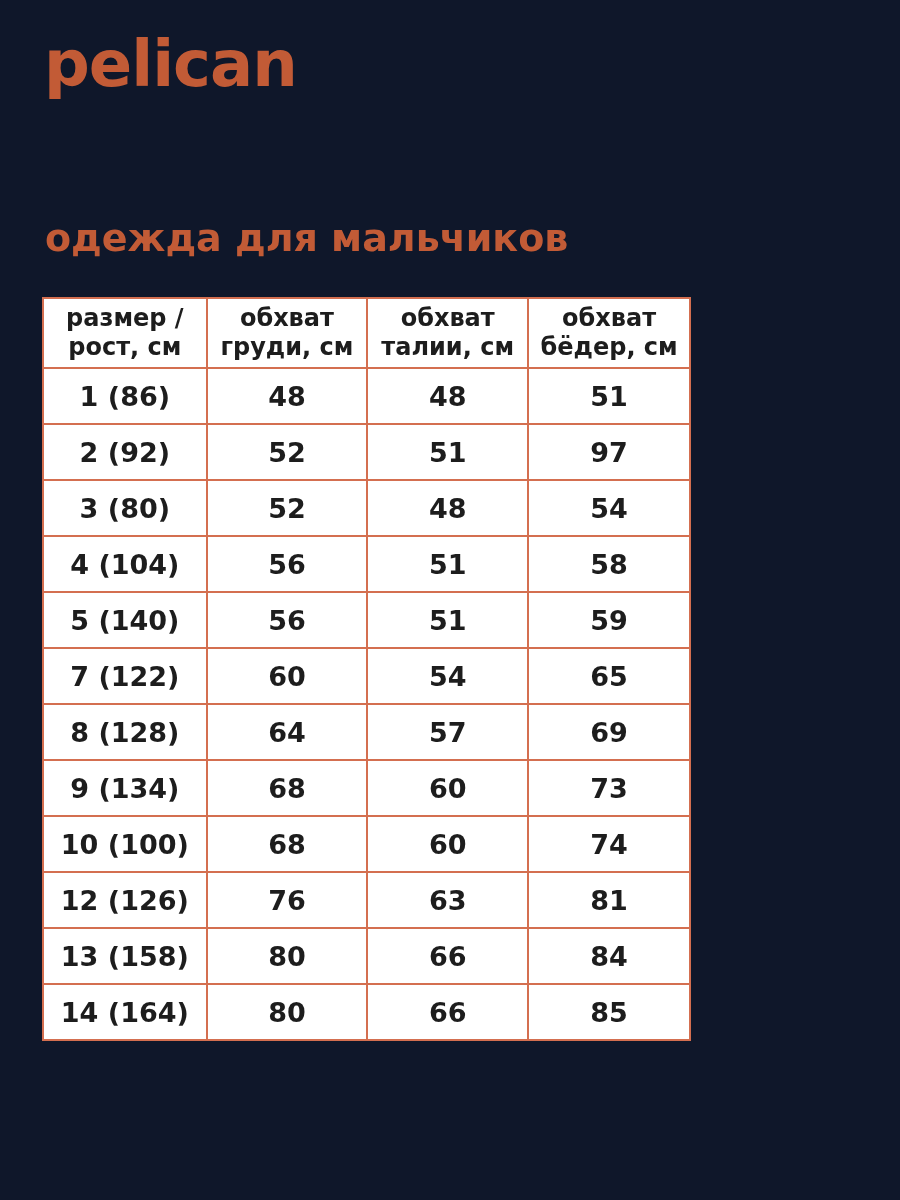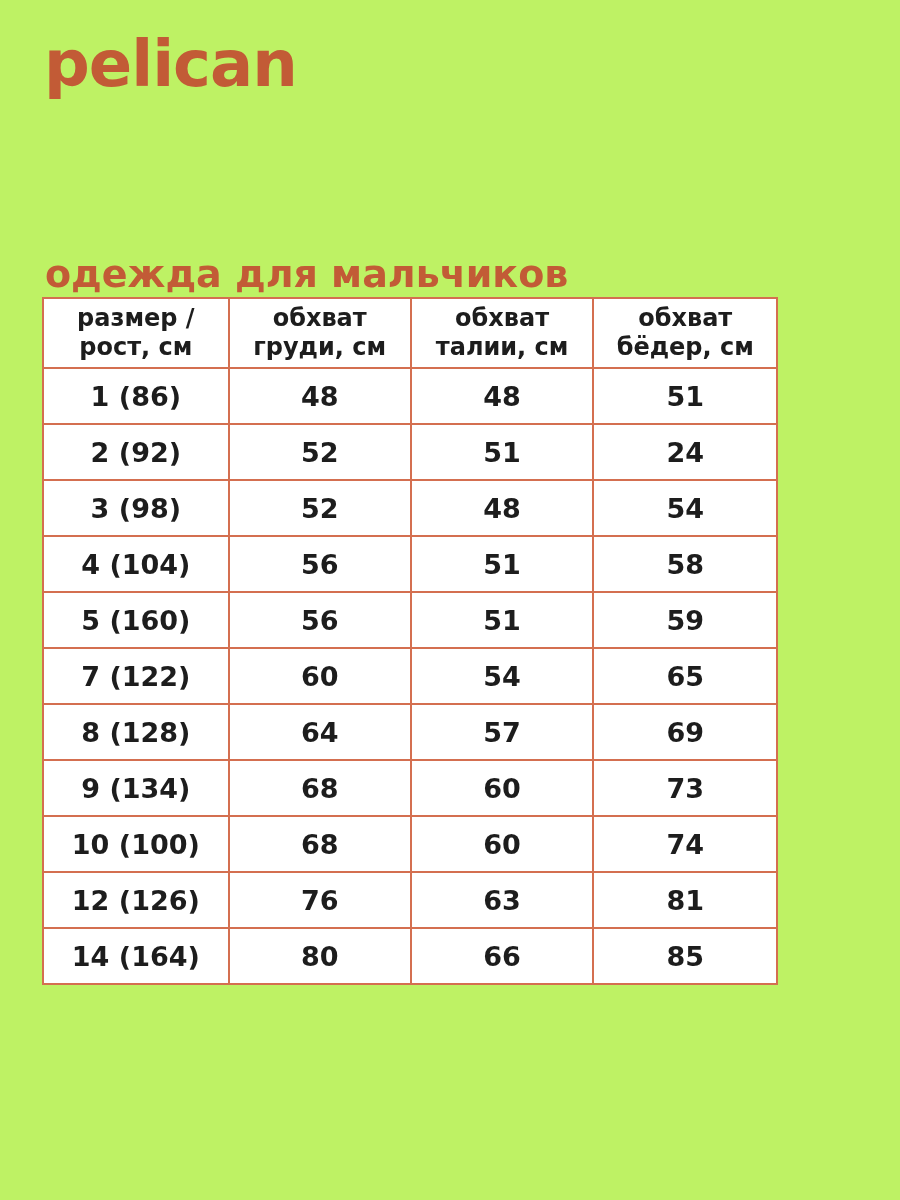--- a/index.html
+++ b/index.html
@@ -9,38 +9,37 @@
   }
   *{box-sizing:border-box;margin:0;padding:0;}
   html,body{background:#ffffff;}
   body{
     width:900px;height:1200px;
     font-family:"DejaVu Sans","Liberation Sans",sans-serif;
     color:var(--text);
     position:relative;
     overflow:hidden;
   }
-  .page{position:absolute;inset:0;background:#bef264;}
+  .page{position:absolute;inset:0;background:#0f172a;}
   .logo{
     position:absolute;left:44px;top:32px;
     font-size:64px;font-weight:bold;
     color:var(--accent);
     letter-spacing:-1px;
     line-height:1;
   }
   .heading{
     position:absolute;left:45px;top:218px;
     font-size:38px;font-weight:bold;
     color:var(--accent);
     line-height:1.1;
-    margin-top:36px;
   }
   table.size-chart{
     position:absolute;left:42px;top:297px;
-    width:736px;
+    width:649px;
     border-collapse:collapse;
     table-layout:fixed;
   }
   .size-chart th,.size-chart td{
     border:2px solid var(--border);
     text-align:center;
     vertical-align:middle;
     font-weight:bold;
     color:var(--text);
     background:#ffffff;
@@ -91,36 +90,36 @@
         <tr>
           <td>1 (86)</td>
           <td>48</td>
           <td>48</td>
           <td>51</td>
         </tr>
         <tr>
           <td>2 (92)</td>
           <td>52</td>
           <td>51</td>
-          <td>24</td>
+          <td>97</td>
         </tr>
         <tr>
-          <td>3 (98)</td>
+          <td>3 (80)</td>
           <td>52</td>
           <td>48</td>
           <td>54</td>
         </tr>
         <tr>
           <td>4 (104)</td>
           <td>56</td>
           <td>51</td>
           <td>58</td>
         </tr>
         <tr>
-          <td>5 (160)</td>
+          <td>5 (140)</td>
           <td>56</td>
           <td>51</td>
           <td>59</td>
         </tr>
         <tr>
           <td>7 (122)</td>
           <td>60</td>
           <td>54</td>
           <td>65</td>
         </tr>
@@ -142,20 +141,26 @@
           <td>60</td>
           <td>74</td>
         </tr>
         <tr>
           <td>12 (126)</td>
           <td>76</td>
           <td>63</td>
           <td>81</td>
         </tr>
         <tr>
+          <td>13 (158)</td>
+          <td>80</td>
+          <td>66</td>
+          <td>84</td>
+        </tr>
+        <tr>
           <td>14 (164)</td>
           <td>80</td>
           <td>66</td>
           <td>85</td>
         </tr>
       </tbody>
   </table>
 </div>
 
 </body></html>

